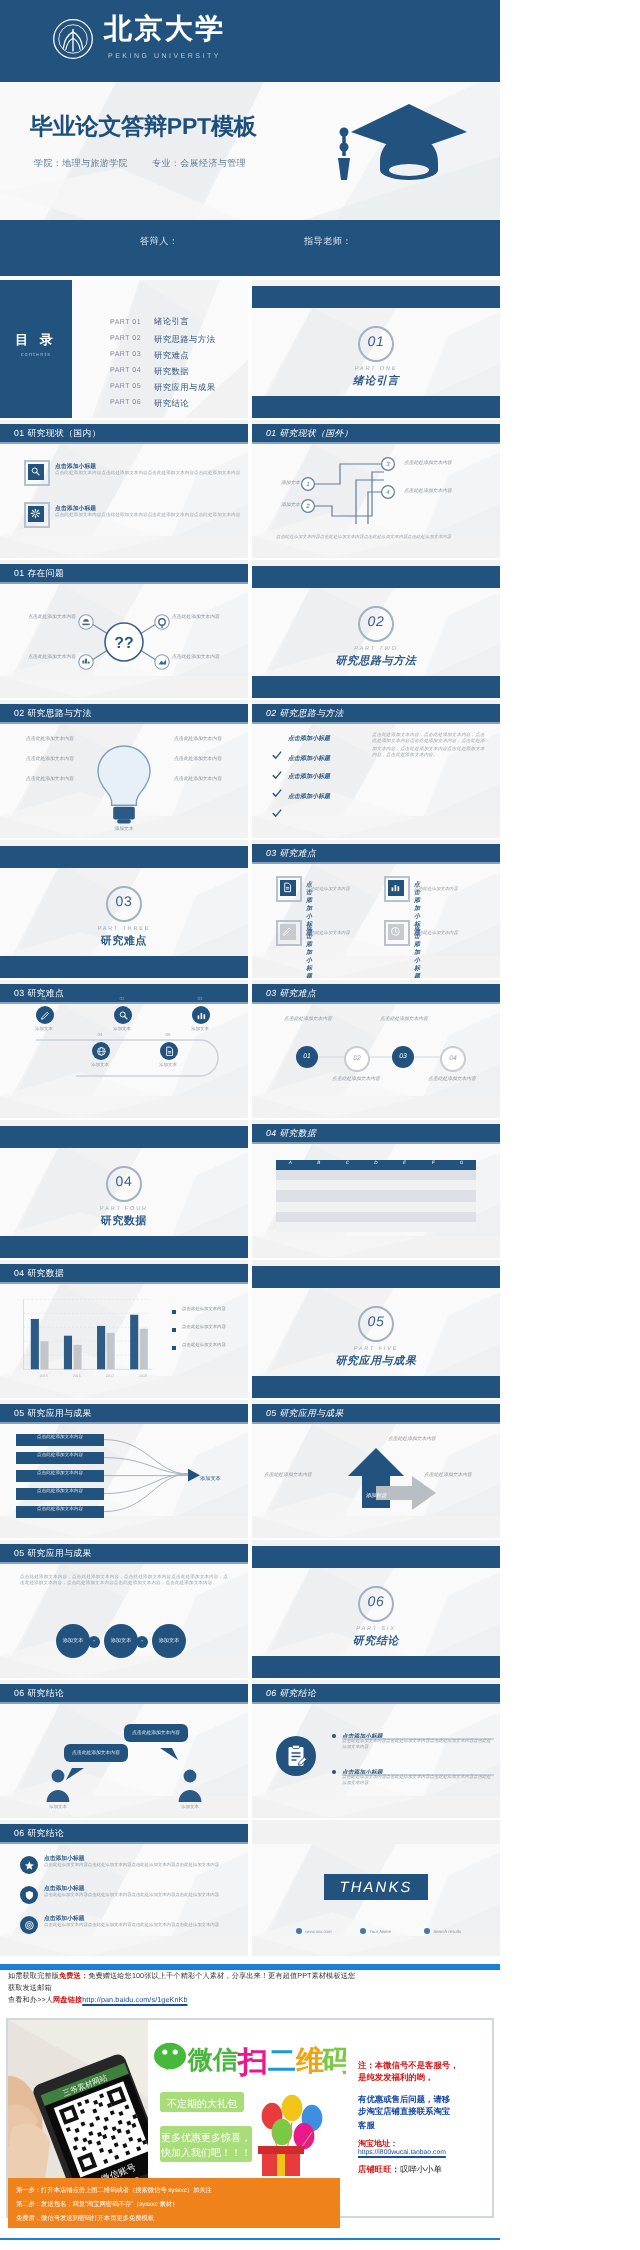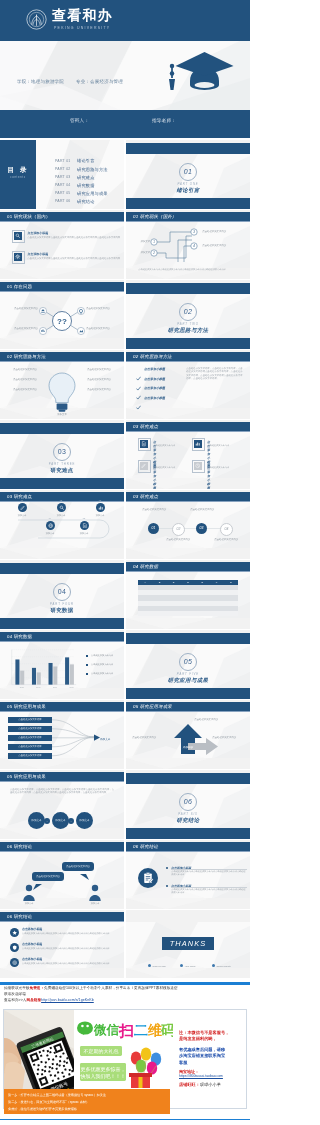--- a/index.html
+++ b/index.html
@@ -185,22 +185,23 @@
       <svg width="21" height="21" viewBox="0 0 100 100">
         <circle cx="50" cy="50" r="46" fill="none" stroke="#ffffff" stroke-width="3"></circle>
         <circle cx="50" cy="50" r="34" fill="none" stroke="#ffffff" stroke-width="2"></circle>
         <path d="M50 26 L50 80" stroke="#ffffff" stroke-width="3.2" fill="none"></path>
         <path d="M50 33 C37 40 29 54 27 72" stroke="#ffffff" stroke-width="3" fill="none" stroke-linecap="round"></path>
         <path d="M50 33 C63 40 71 54 73 72" stroke="#ffffff" stroke-width="3" fill="none" stroke-linecap="round"></path>
         <path d="M50 48 C41 53 35 62 33 75" stroke="#ffffff" stroke-width="2.6" fill="none" stroke-linecap="round"></path>
         <path d="M50 48 C59 53 65 62 67 75" stroke="#ffffff" stroke-width="2.6" fill="none" stroke-linecap="round"></path>
       </svg>
     </div>
-    <div class="cv-cn">查看和办</div>
+    <div class="cv-cn">北京大学</div>
     <div class="cv-en">PEKING UNIVERSITY</div>
+    <div class="cv-title">毕业论文答辩PPT模板</div>
     <div class="cv-sub"><i>学院：地理与旅游学院</i><i>专业：会展经济与管理</i></div>
     <div class="cv-cap">
       <svg width="74" height="48" viewBox="0 0 148 96">
         <rect x="58" y="36" width="58" height="34" fill="#22527E"></rect>
         <ellipse cx="87" cy="70" rx="29" ry="10" fill="#22527E"></ellipse>
         <ellipse cx="87" cy="70" rx="20" ry="6" fill="#eef0f1"></ellipse>
         <path d="M58 62 C58 26 116 26 116 62 L116 26 L58 26 Z" fill="#eef0f1"></path>
         <polygon points="87,4 145,32 87,52 29,32" fill="#22527E"></polygon>
         <path d="M22 32 L22 56" stroke="#22527E" stroke-width="3.5" fill="none"></path>
         <polygon points="16,58 28,58 25,80 19,80" fill="#22527E"></polygon>

